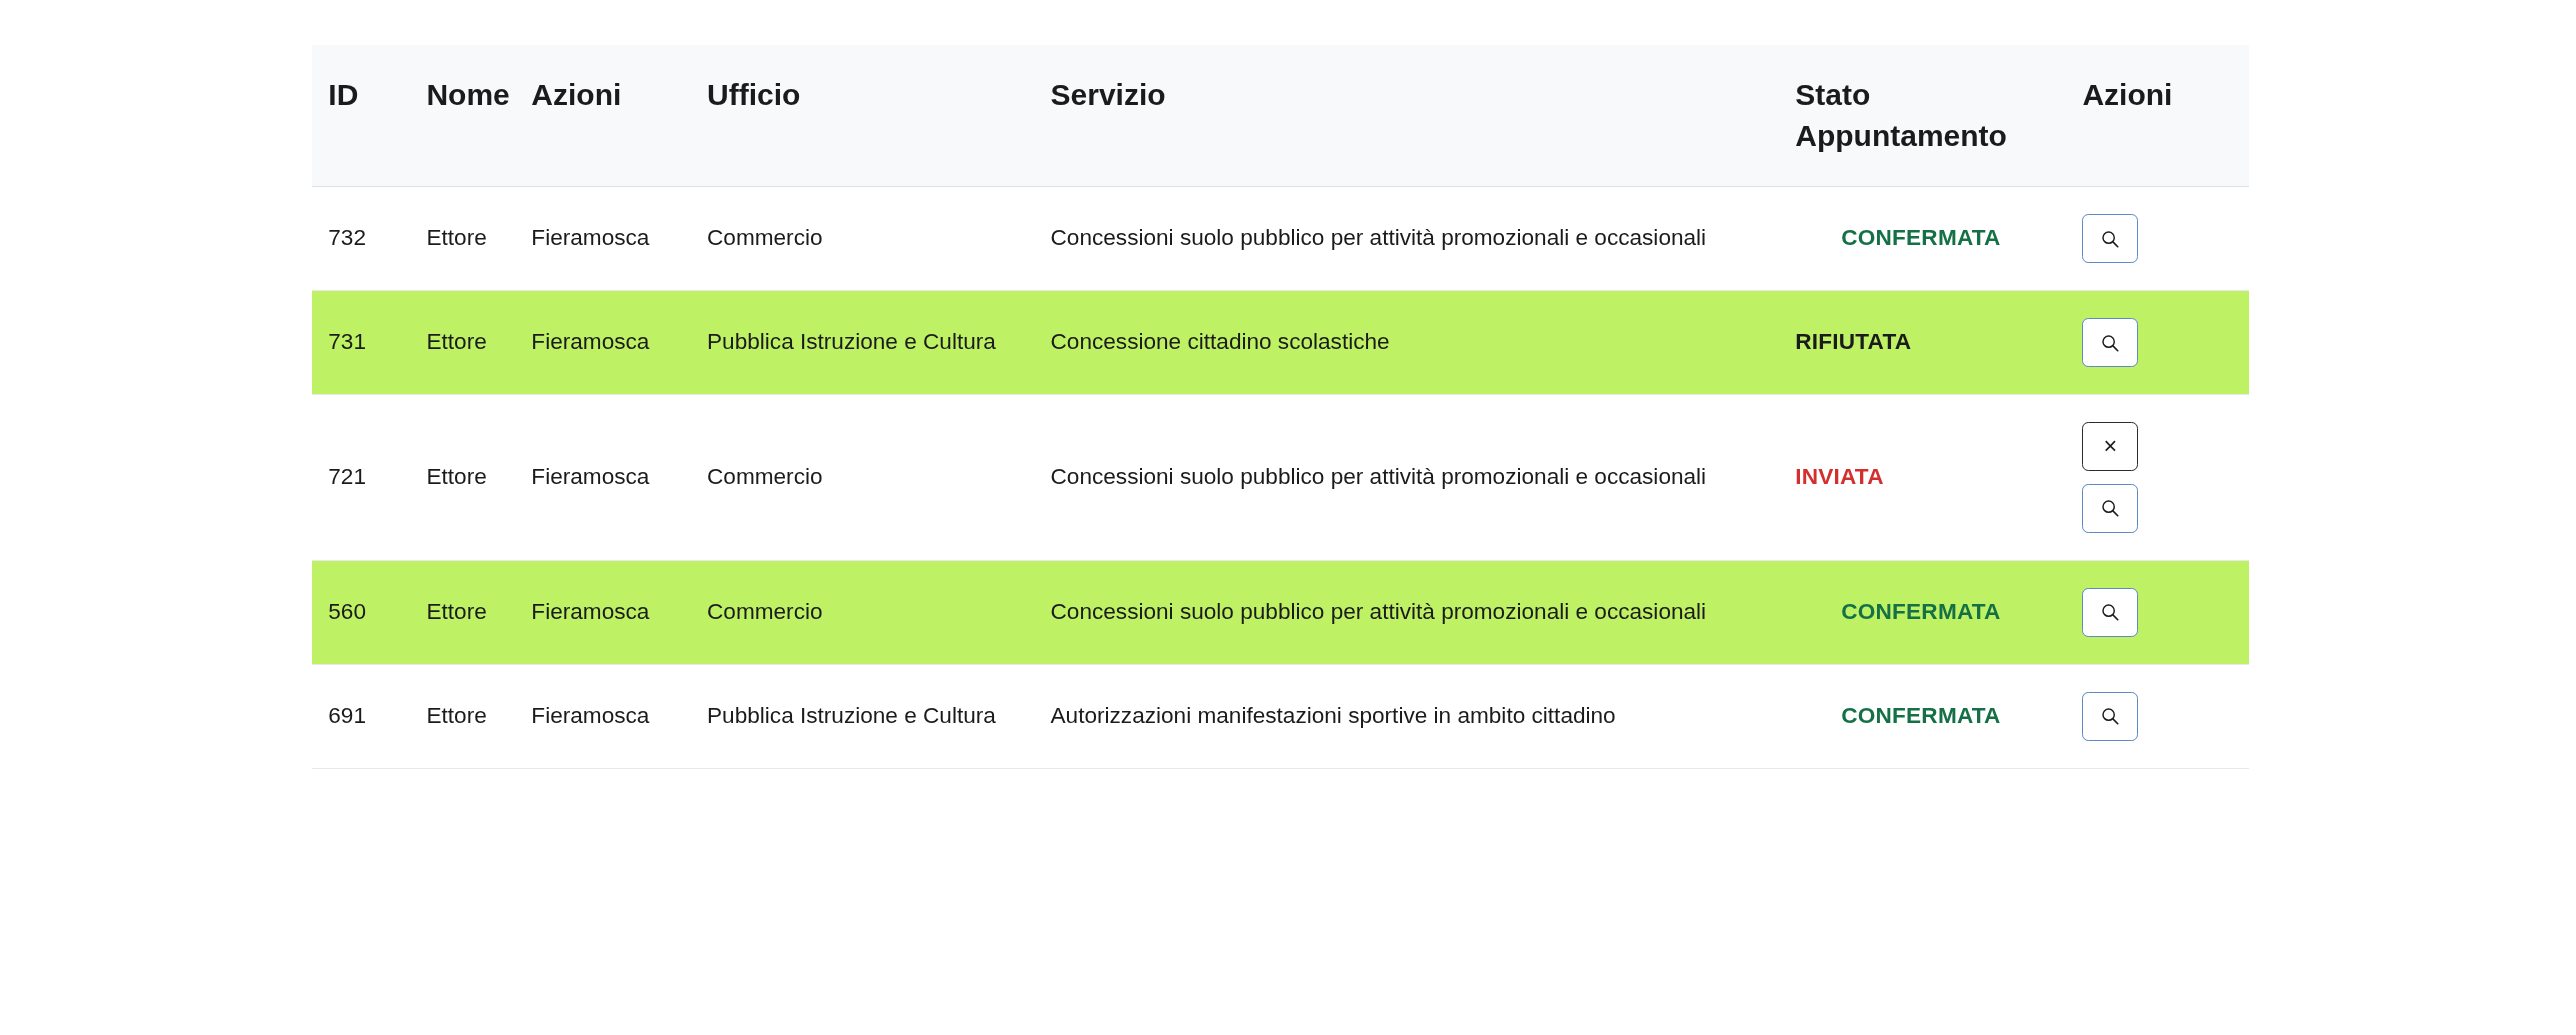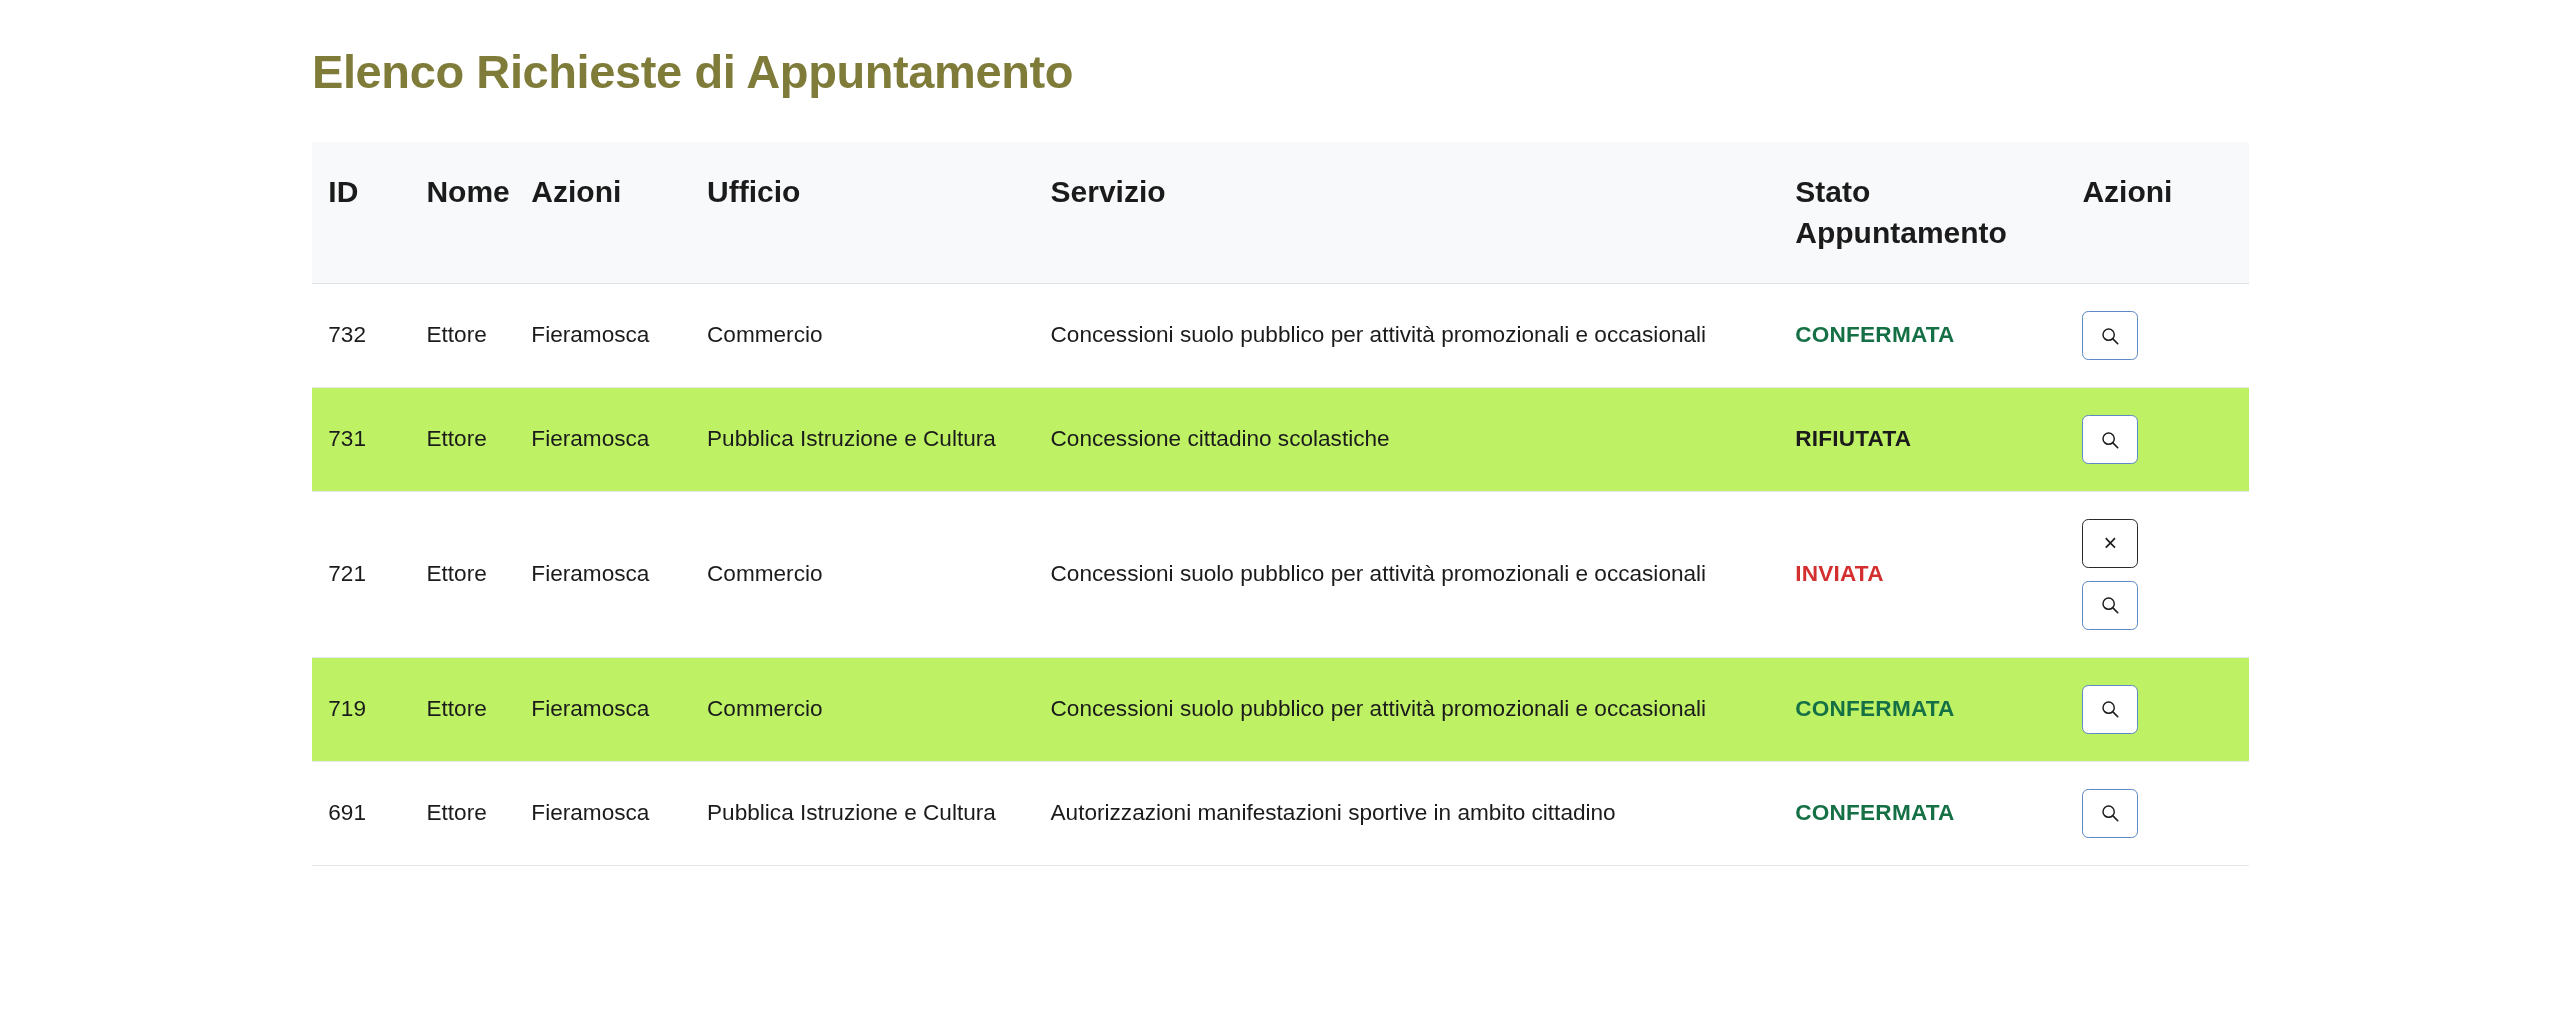--- a/index.html
+++ b/index.html
@@ -65,21 +65,21 @@
   .col-stato   { width: 219px; }
   .col-azioni  { width: 127px; }
 
   .cell-pad-right { padding-right: 22px !important; margin-top: 36px; }
 
   .stato {
     font-weight: bold;
     font-size: 22.6px;
     letter-spacing: 0.2px;
   }
-  .stato-confermata { color: #157145; }
+  .stato-confermata { color: #157145; margin-left: 46px; }
   .stato-rifiutata  { color: #1b1b1b; }
   .stato-inviata    { color: #d32f2f; }
 
   .actions {
     display: flex;
     flex-direction: column;
     gap: 12.7px;
     align-items: flex-start;
   }
   .btn-action {
@@ -105,21 +105,20 @@
     font-size: 23.5px;
     line-height: 1;
     color: #1b1b1b;
   }
 </style>
 </head>
 <body>
 
 <div class="page">
 
-  <h1 class="page-title">Elenco Richieste di Appuntamento</h1>
 
   <div class="table-wrap">
     <table class="appt-table">
       <thead>
         <tr>
           <th class="col-id">ID</th>
           <th class="col-nome">Nome</th>
           <th class="col-cognome">Azioni</th>
           <th class="col-ufficio">Ufficio</th>
           <th class="col-servizio">Servizio</th>
@@ -185,21 +184,21 @@
                     <svg width="20" height="20" viewBox="0 0 22 22" fill="none" xmlns="http://www.w3.org/2000/svg">
                       <circle cx="9.5" cy="9.5" r="6.2" stroke="#1b1b1b" stroke-width="1.6"></circle>
                       <line x1="14.2" y1="14.2" x2="19.5" y2="19.5" stroke="#1b1b1b" stroke-width="1.8" stroke-linecap="round"></line>
                     </svg>
                   </span>
                 </button>
               </div>
             </td>
           </tr>
           <tr class="striped">
-            <td class="col-id">719</td>
+            <td class="col-id">560</td>
             <td class="col-nome">Ettore</td>
             <td class="col-cognome">Fieramosca</td>
             <td class="col-ufficio cell-pad-right">Commercio</td>
             <td class="col-servizio cell-pad-right">Concessioni suolo pubblico per attività promozionali e occasionali</td>
             <td class="col-stato"><span class="stato stato-confermata">CONFERMATA</span></td>
             <td class="col-azioni">
               <div class="actions">
                 <button class="btn-action btn-outline-primary">
                   <span>
                     <svg width="20" height="20" viewBox="0 0 22 22" fill="none" xmlns="http://www.w3.org/2000/svg">

